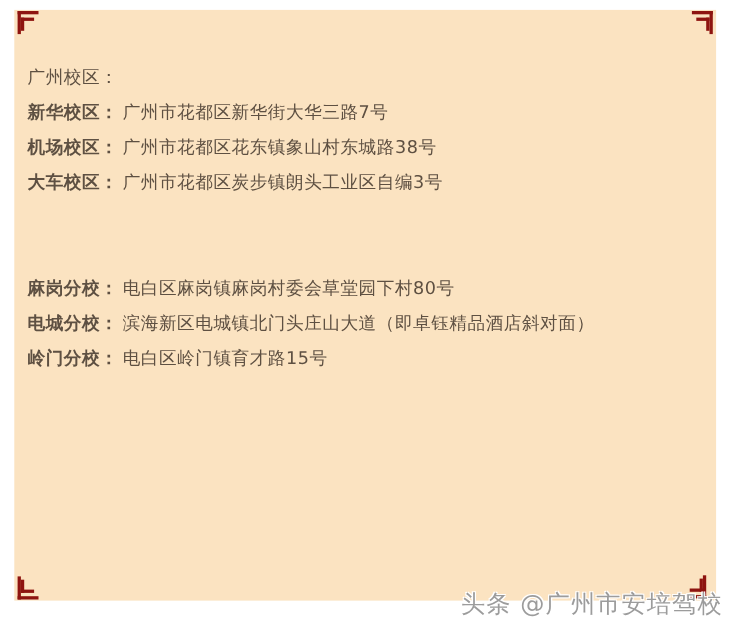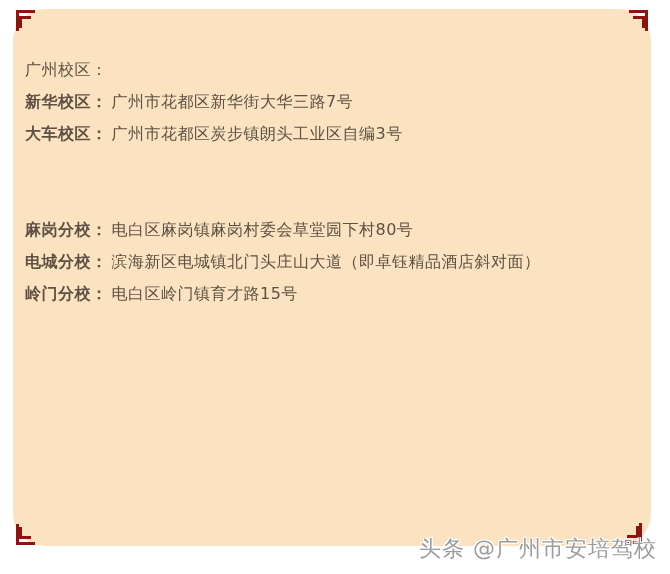--- a/index.html
+++ b/index.html
@@ -20,21 +20,20 @@
     position: absolute;
     inset: 0;
   }
   .panel {
     position: absolute;
     left: 13px;
     top: 9px;
     width: 638px;
     height: 537px;
     background: var(--panel-bg);
-    border-radius: 32px;
   }
   
   .corner {
     position: absolute;
     width: 19px;
     height: 21px;
   }
   .corner::before,
   .corner::after {
     content: "";
@@ -106,20 +105,23 @@
     <div class="content">
 
       <div class="line">
         <span>广州校区：</span>
       </div>
 
       <div class="line">
         <span class="label">新华校区：</span><span>广州市花都区新华街大华三路7号</span>
       </div>
       <div class="line">
+        <span class="label">机场校区：</span><span>广州市花都区花东镇象山村东城路38号</span>
+      </div>
+      <div class="line">
         <span class="label">大车校区：</span><span>广州市花都区炭步镇朗头工业区自编3号</span>
       </div>
 
       <div class="section-gap"></div>
 
 
       <div class="line">
         <span class="label">麻岗分校：</span><span>电白区麻岗镇麻岗村委会草堂园下村80号</span>
       </div>
       <div class="line">

